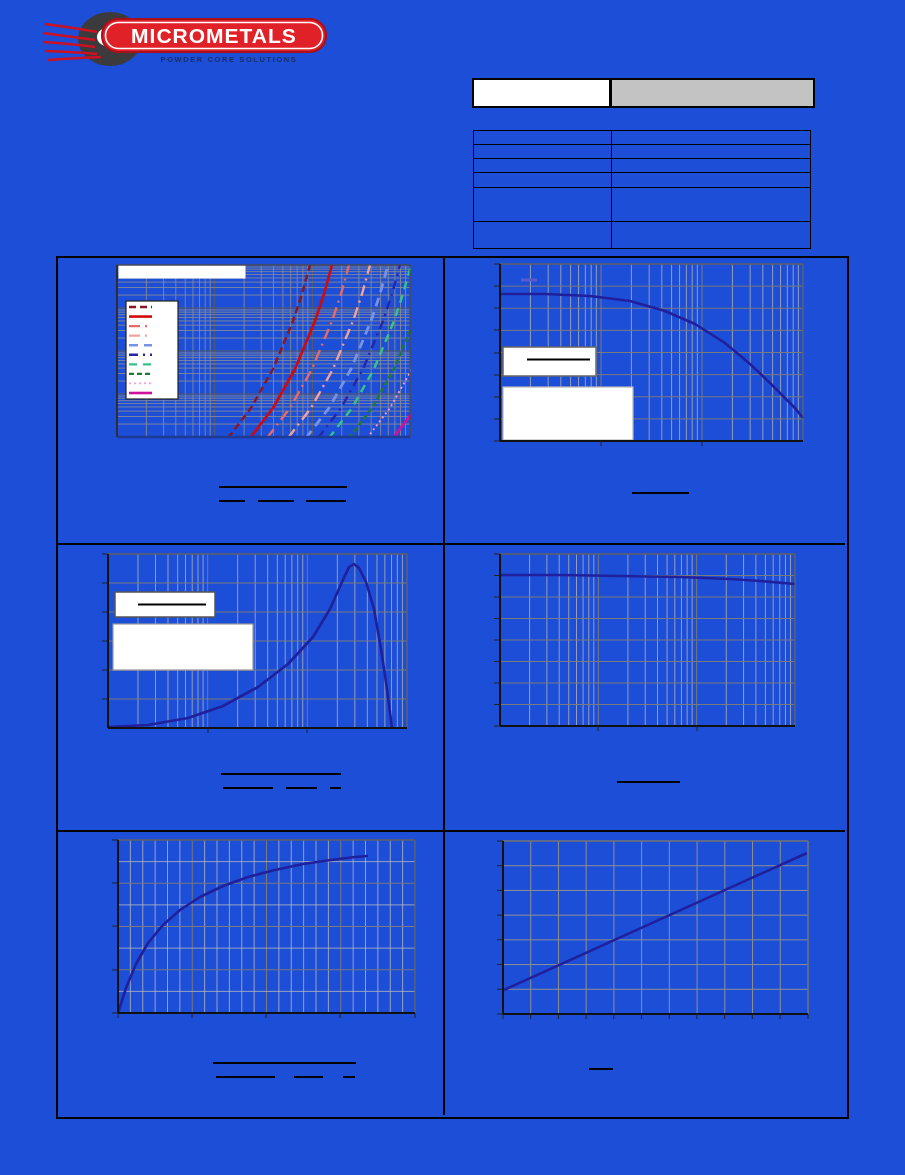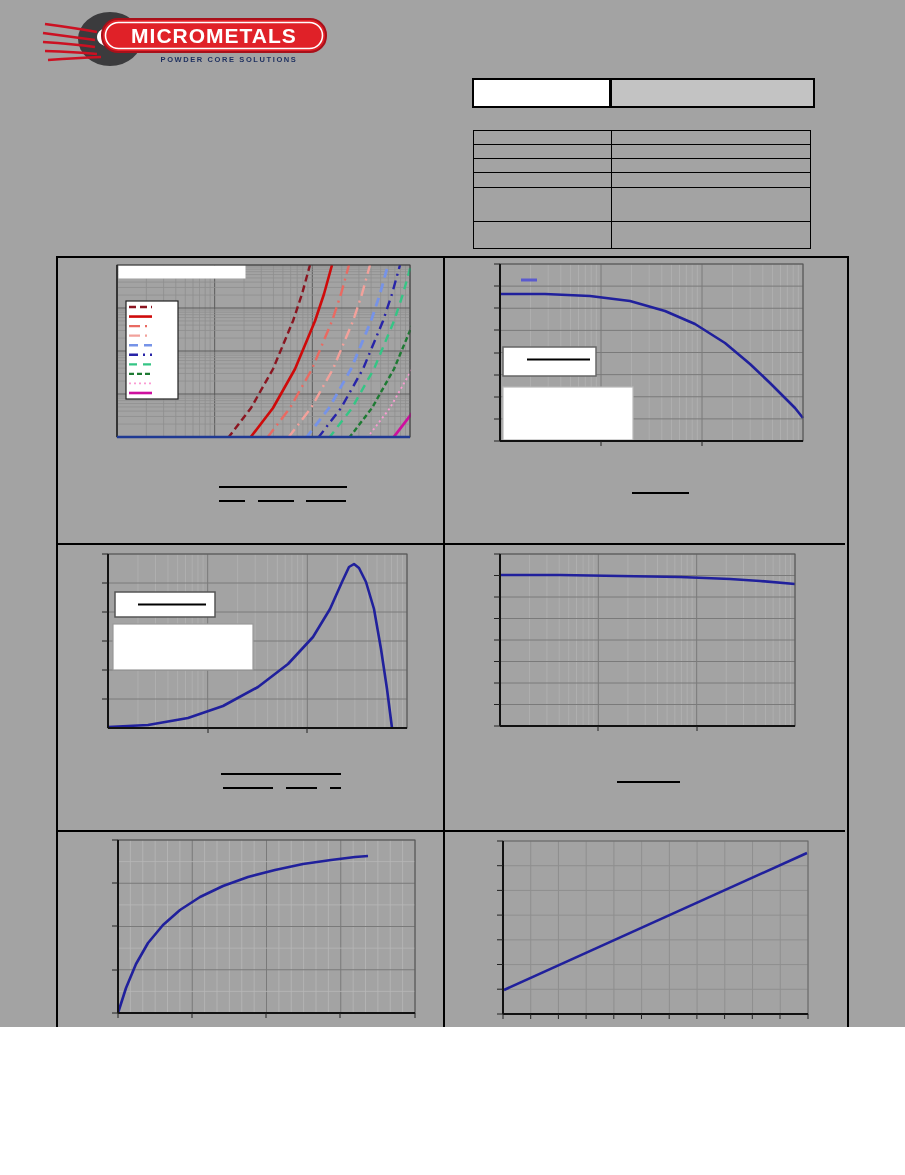--- a/index.html
+++ b/index.html
@@ -1,17 +1,17 @@
 <!DOCTYPE html>
 <html><head>
 <meta charset="utf-8">
 <style>
   html,body{margin:0;padding:0;background:#fff;}
   body{font-family:"Liberation Sans", sans-serif;}
-  #page{position:relative;width:905px;height:1027px;background:#a3a3a3;overflow:hidden;}
+  #page{position:relative;width:905px;height:1175px;background:#1d4ed8;overflow:hidden;}
   .abs{position:absolute;}
   
   #panel-box{left:56px;top:256px;width:789px;height:859px;border:2px solid #000;}
   .divider{background:#000;}
   
   #part-header{left:472px;top:78px;height:30px;display:flex;}
   #part-header .cell-left{width:135px;border:2px solid #000;background:#fff;}
   #part-header .cell-right{width:201px;border:2px solid #000;border-left-width:1px;}
   
   #info-table{left:473px;top:130px;border-collapse:collapse;}

